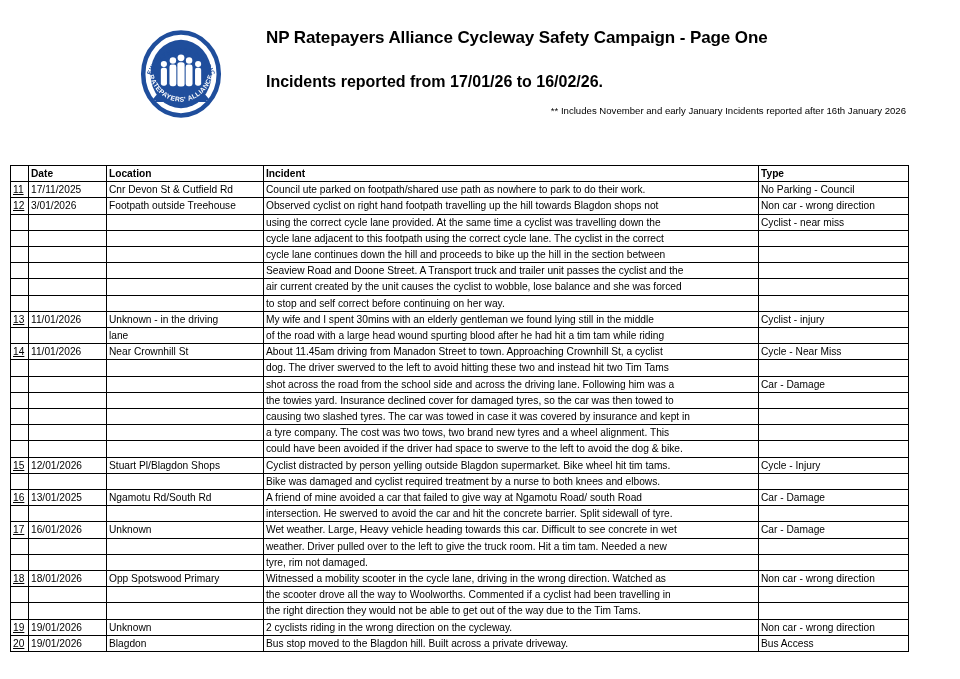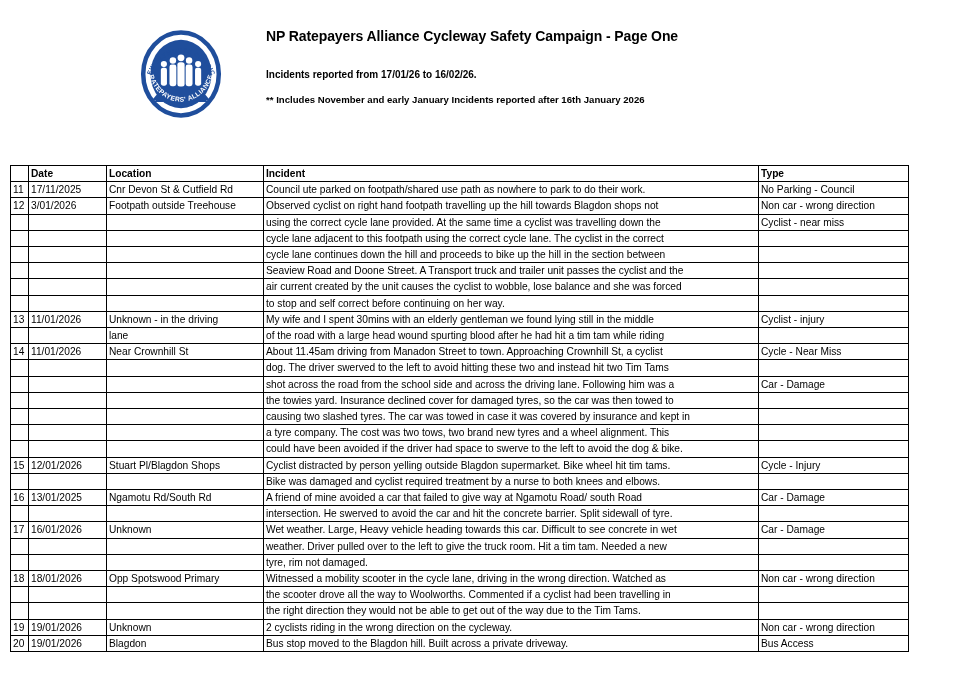--- a/index.html
+++ b/index.html
@@ -38,40 +38,41 @@
   }
   .logo-svg { display: block; width: 90px; height: 96px; }
 
   .title-block {
     position: absolute;
     left: 266px;
     top: 28px;
     width: 640px;
   }
   .doc-title {
-    font-size: 14px;
+    font-size: 17px;
     font-weight: bold;
     letter-spacing: -0.1px;
     line-height: 1.2;
     margin: 0 0 24px 0;
     white-space: nowrap;
   }
   .doc-subtitle {
-    font-size: 10px;
+    font-size: 16px;
     font-weight: bold;
     line-height: 1.2;
     margin: 0 0 13px 0;
     white-space: nowrap;
   }
   .doc-note {
     font-size: 9.6px;
-    font-weight: bold;
+    font-weight: normal;
     line-height: 1.2;
     margin: 0 0 11px 0;
     white-space: nowrap;
+    text-align: right;
   }
 
   
   .table-wrap {
     position: absolute;
     left: 10px;
     top: 165px;
     width: 898px;
   }
   table.grid {
@@ -94,21 +95,21 @@
     background: #ffffff;
   }
   table.grid th {
     font-weight: bold;
   }
   .col-num   { width: 18px;  text-align: center; }
   .col-date  { width: 78px;  text-align: right; padding-right: 3px; }
   .col-loc   { width: 157px; }
   .col-inc   { width: 495px; }
   .col-type  { width: 150px; margin-left: 16px; }
-  td.num  { text-align: center; }
+  td.num  { text-align: center; text-decoration: underline; }
   td.date { text-align: right; padding-right: 3px; }
 </style>
 </head>
 <body>
 
 <div class="page">
 
   <div class="header">
 
     <div class="logo-wrap">

